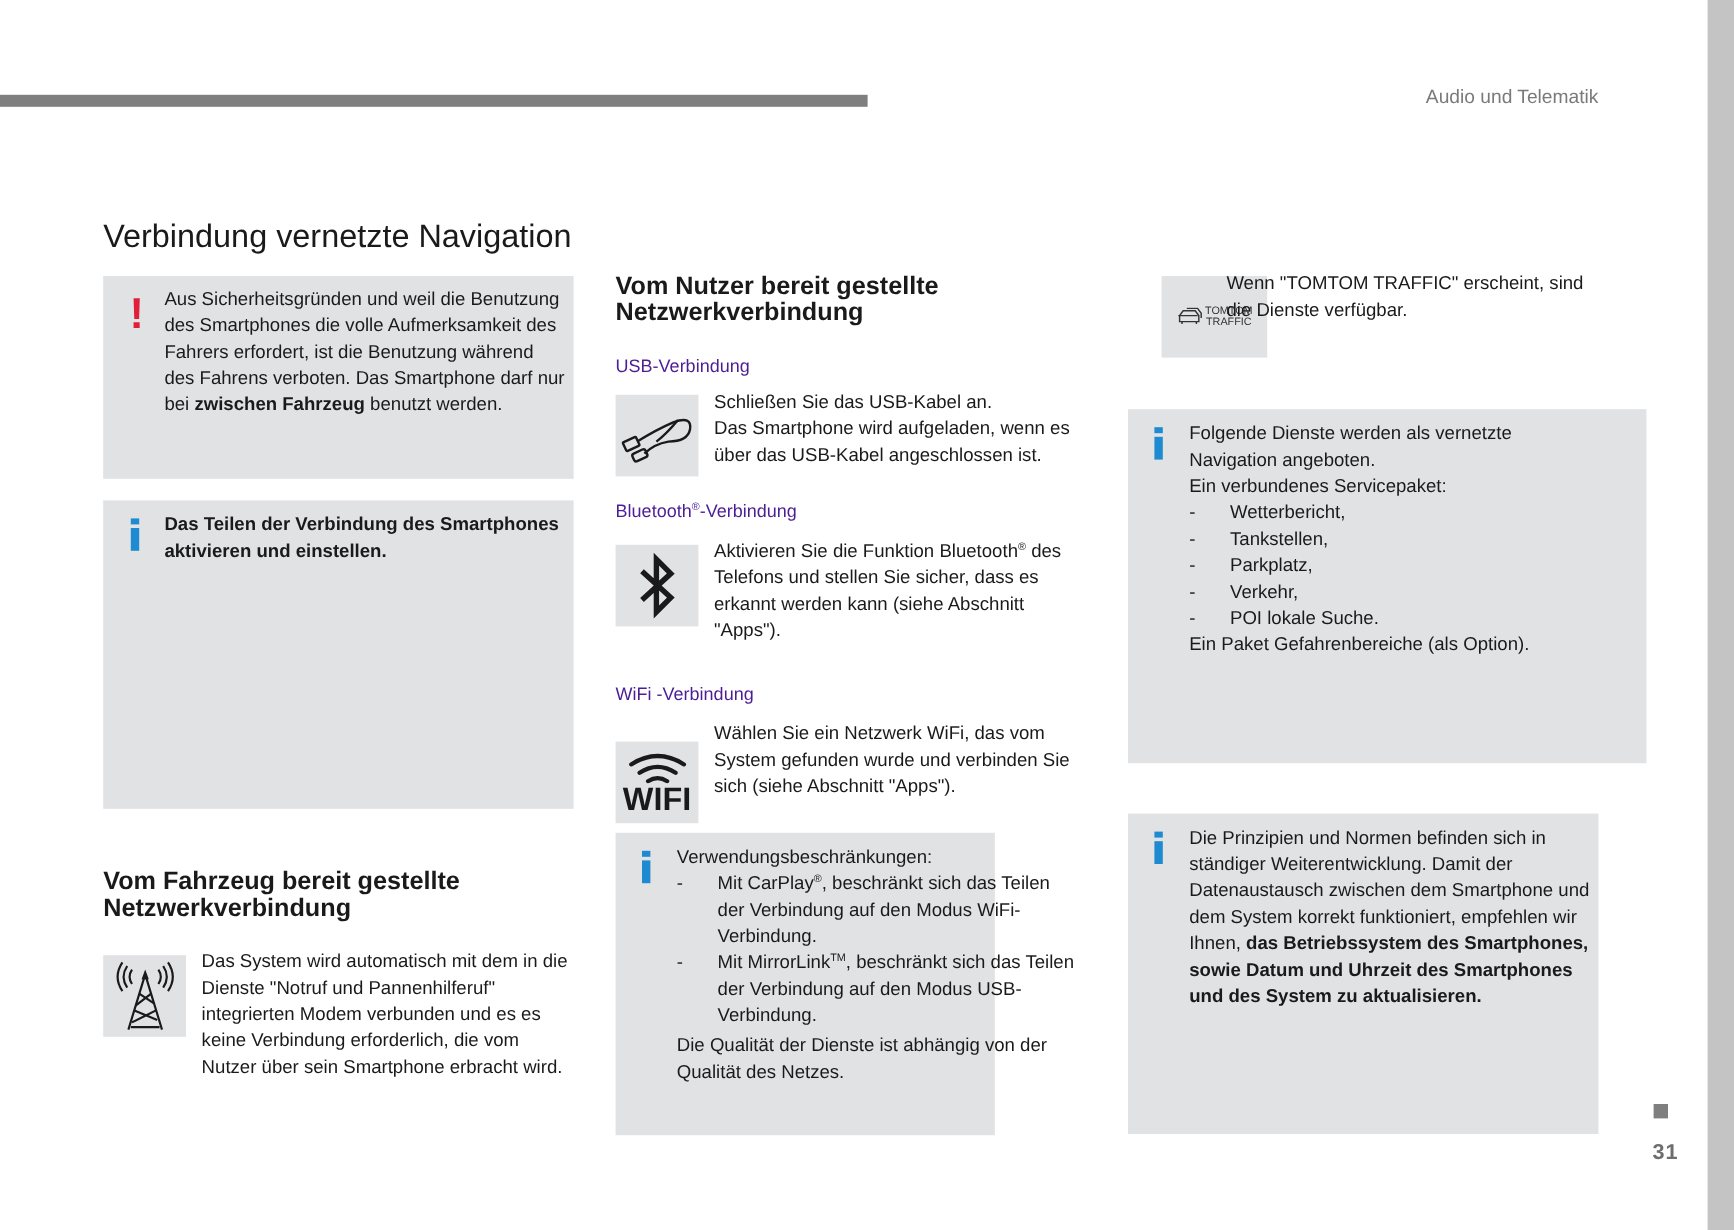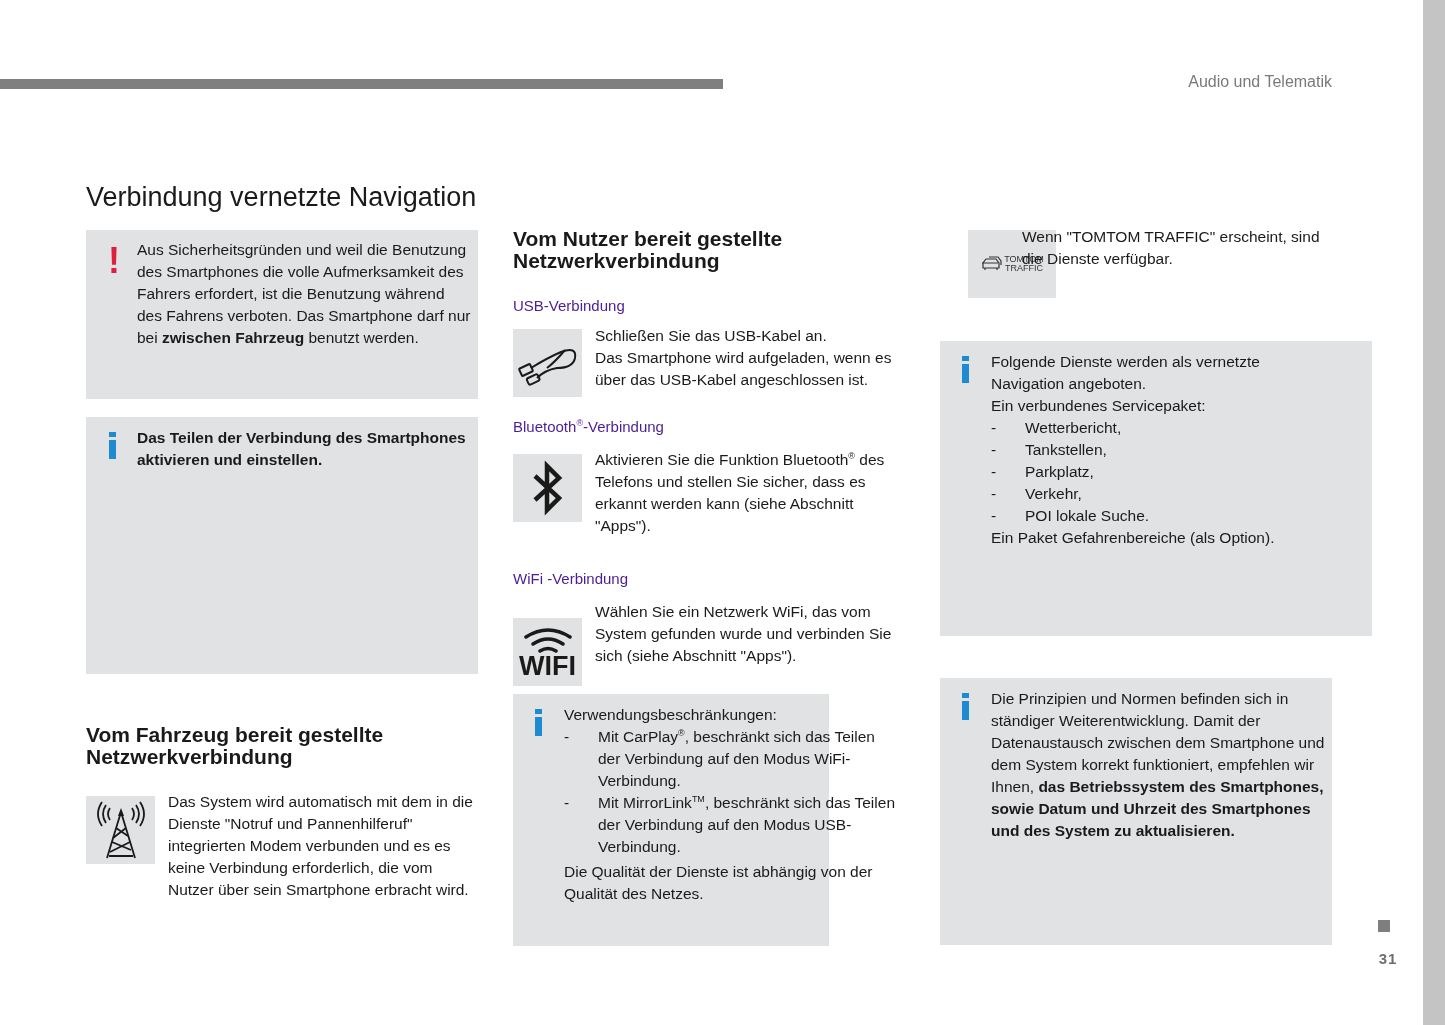--- a/index.html
+++ b/index.html
@@ -7,21 +7,21 @@
     width: 1445px; height: 1025px; position: relative; overflow: hidden;
     background: #ffffff;
     font-family: "Liberation Sans", sans-serif;
     color: #1a1a1a;
   }
   .abs { position: absolute; }
   .right-strip { left: 1423px; top: 0; width: 22px; height: 1025px; background: #c4c4c4; }
   .top-rule { left: 0; top: 79px; width: 723px; height: 10px; background: #7f7f7f; }
   .section-label { left: 1100px; top: 73px; width: 232px; text-align: right; font-size: 16px; color: #7a7a7a; }
   .page-square { left: 1378px; top: 920px; width: 12px; height: 12px; background: #7f7f7f; }
-  .page-number { left: 1368px; top: 950px; width: 40px; text-align: center; font-size: 15px; font-weight: bold; color: #6e6e6e; letter-spacing: 1px; }
+  .page-number { left: 1368px; top: 950px; width: 40px; text-align: center; font-size: 18px; font-weight: bold; color: #6e6e6e; letter-spacing: 1px; }
 
   .page-title { left: 86px; top: 182px; font-size: 27px; font-weight: normal; color: #1a1a1a; white-space: nowrap; }
   .h2 { font-size: 21px; font-weight: bold; line-height: 22px; color: #1a1a1a; }
   .h3 { font-size: 15px; font-weight: normal; color: #4c1d95; }
   .body-text { font-size: 15.5px; line-height: 22px; color: #1a1a1a; }
   .box { background: #e1e2e4; }
   .icon-box { background: #e1e2e4; display: flex; align-items: center; justify-content: center; }
 
   .mark-warn { color: #e0203a; font-weight: bold; font-size: 36px; line-height: 30px; font-family: "Liberation Sans", sans-serif; }
   .mark-info { width: 7px; }

